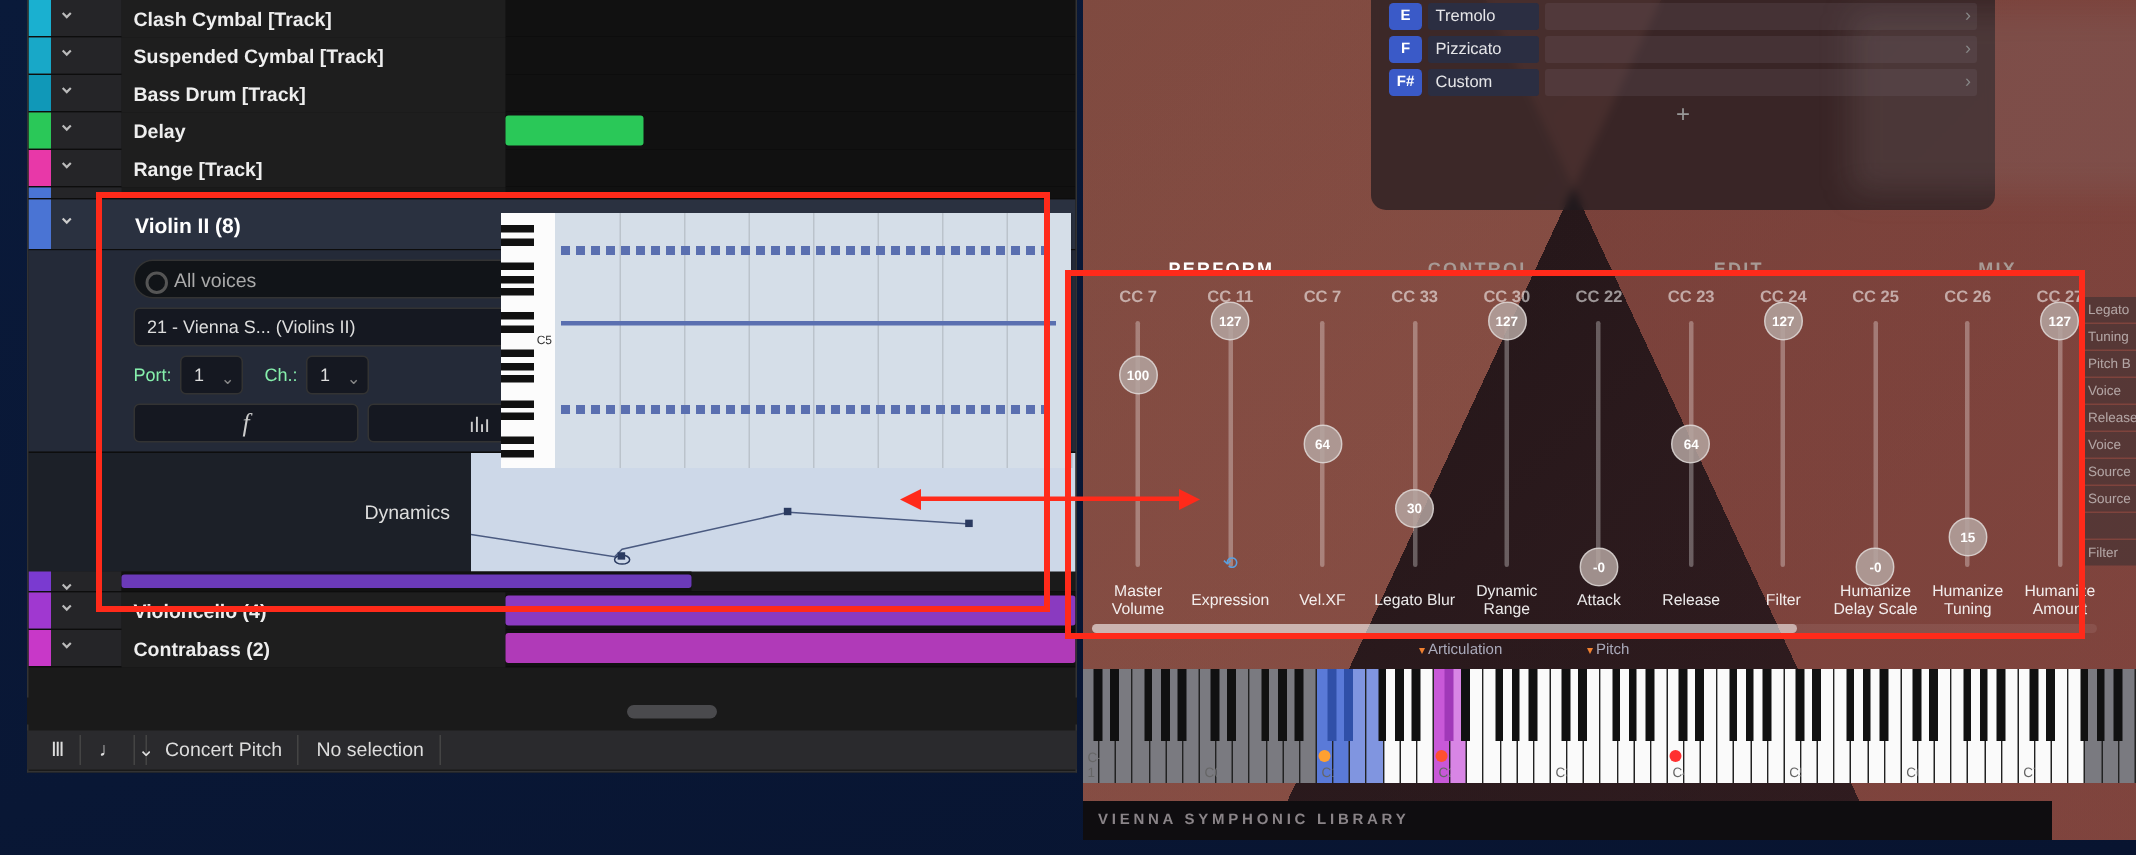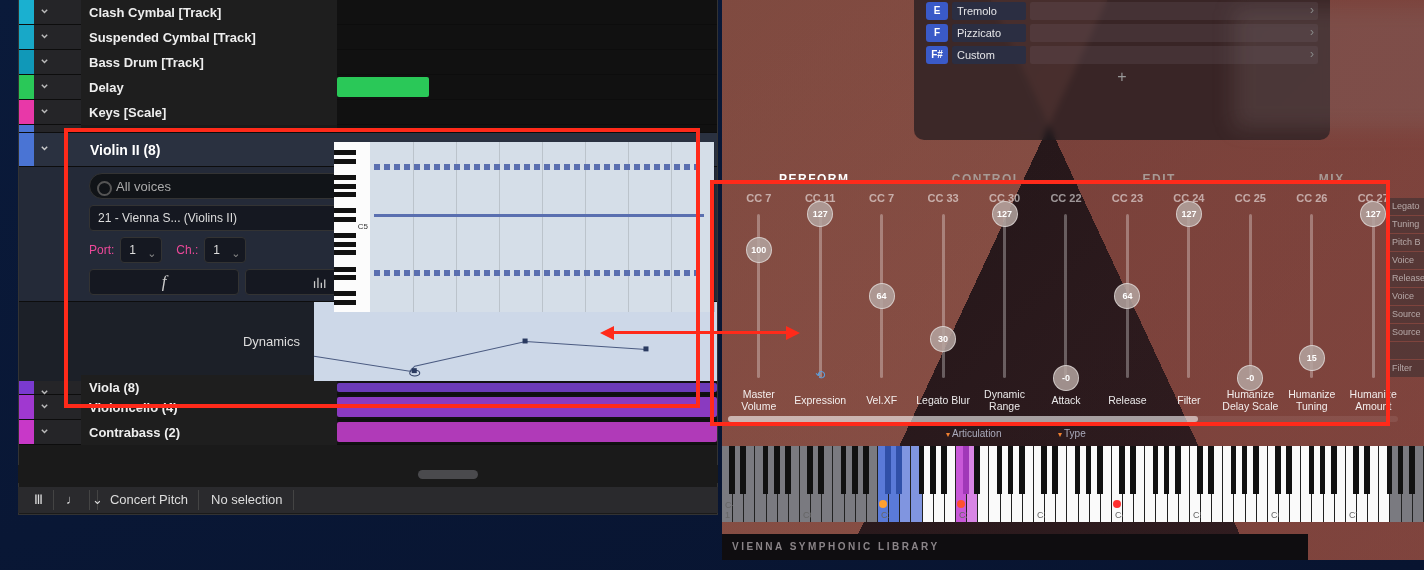--- a/index.html
+++ b/index.html
@@ -24,21 +24,21 @@
 .exp-header .name { color:#fff; font-size:14px; font-weight:600; padding-left:36px; flex:1; }
 .exp-body { padding:6px 10px 6px 70px; display:flex; flex-direction:column; gap:6px; background:#242a38; }
 .row { display:flex; gap:6px; align-items:center; }
 .voice-pill { flex:1; background:#111418; border:1px solid #333; border-radius:14px; height:26px; color:#aaa; font-size:13px; padding-left:26px; line-height:26px; position:relative; }
 .voice-pill:before { content:""; position:absolute; left:7px; top:7px; width:11px; height:11px; border-radius:50%; border:2px solid #555; }
 .sq-btn { width:26px; height:26px; background:#151821; border:1px solid #333; border-radius:4px; display:flex; align-items:center; justify-content:center; color:#ccc; font-size:13px; }
 .sq-btn svg { width:15px; height:13px; }
 .sq-btn.active { background:#3a6ed0; color:#fff; }
 .sel { background:#151821; border:1px solid #333; border-radius:4px; height:26px; color:#ddd; font-size:12px; padding:0 18px 0 8px; line-height:24px; position:relative; }
 .sel:after { content:"⌄"; position:absolute; right:5px; top:3px; color:#888; font-size:11px; }
-.lbl { color:#ec4899; font-size:12px; }
+.lbl { color:#86efac; font-size:12px; }
 .tool-row { display:flex; gap:6px; }
 .tool-btn { flex:1; height:26px; background:#151821; border:1px solid #333; border-radius:4px; color:#ccc; display:flex; align-items:center; justify-content:center; }
 .tool-btn svg { width:17px; height:14px; }
 .tool-btn .glyph { font-style:italic; font-family:serif; font-size:17px; }
 
 .dyn-lane { height:80px; display:flex; border-top:1px solid #0d0d0d; }
 .dyn-label { width:295px; background:#1c2028; color:#ddd; font-size:13px; display:flex; align-items:center; justify-content:flex-end; padding-right:14px; }
 .dyn-area { flex:1; background:#cdd8e8; position:relative; }
 
 .piano-roll { position:absolute; left:315px; top:142px; width:380px; height:170px; background:#d5dee8; }
@@ -103,21 +103,21 @@
 .wkey.blue { background:#5a7ad8; }
 .wkey.blue2 { background:#8095e0; }
 .wkey.mag { background:#c858d8; }
 .wkey.mag2 { background:#d885e5; }
 .bkey { position:absolute; top:0; width:56%; height:48px; background:#111; right:-28%; z-index:2; }
 .bkey.blue { background:#3050a8; }
 .bkey.mag { background:#a038b8; }
 .oct-lbl { position:absolute; bottom:2px; left:3px; font-size:9px; color:#666; }
 .oct-dot { position:absolute; bottom:14px; left:50%; width:8px; height:8px; margin-left:-4px; border-radius:50%; }
 
-.brand-bar { position:absolute; left:0; top:534px; width:586px; height:26px; background:#0f0d10; color:#8a8488; font-size:10px; font-weight:600; letter-spacing:2.5px; padding-left:10px; line-height:26px; }
+.brand-bar { position:absolute; left:0; top:534px; width:646px; height:26px; background:#0f0d10; color:#8a8488; font-size:10px; font-weight:600; letter-spacing:2.5px; padding-left:10px; line-height:26px; }
 </style>
 </head>
 <body>
 
 <div class="daw">
   <div class="track-list" id="tlist">
       <div class="track">
         <div class="track-handle">
           <div class="color-tab" style="background:#1ab0d0"></div>
           <div class="chev"><svg viewBox="0 0 10 10">
@@ -159,21 +159,21 @@
           <div class="clip-bar" style="left:0px;width:92px;background:#2ac858"></div>
         </div>
       </div>
       <div class="track">
         <div class="track-handle">
           <div class="color-tab" style="background:#e838a8"></div>
           <div class="chev"><svg viewBox="0 0 10 10">
               <path d="M2 3 L5 6 L8 3" fill="none" stroke="currentColor" stroke-width="1.6"></path>
             </svg></div>
         </div>
-    <div class="track-name">Keys [Scale]</div>
+    <div class="track-name">Range [Track]</div>
     <div class="track-clip"></div>
       </div>
       <div class="track" style="height: 8px;">
         <div class="track-handle">
           <div class="color-tab" style="background:#4a74d4"></div>
           <div class="chev"></div>
         </div>
     <div class="track-name"></div>
     <div class="track-clip"></div>
       </div>
@@ -248,21 +248,20 @@
 <ellipse cx="100" cy="72" rx="5" ry="3" fill="none" stroke="#2a3a60"></ellipse>
           </svg></div>
       </div>
       <div class="track" style="height: 14px;">
         <div class="track-handle">
           <div class="color-tab" style="background:#7a3ad0"></div>
           <div class="chev"><svg viewBox="0 0 10 10">
               <path d="M2 3 L5 6 L8 3" fill="none" stroke="currentColor" stroke-width="1.6"></path>
             </svg></div>
         </div>
-  <div class="track-name">Viola (8)</div>
   <div class="track-clip">
           <div class="clip-bar" style="left:0;width:380px;background:#6b3ab8"></div>
         </div>
       </div>
       <div class="track">
         <div class="track-handle">
           <div class="color-tab" style="background:#a038d0"></div>
           <div class="chev"><svg viewBox="0 0 10 10">
               <path d="M2 3 L5 6 L8 3" fill="none" stroke="currentColor" stroke-width="1.6"></path>
             </svg></div>
@@ -456,21 +455,21 @@
       <div class="side-tab">Source</div>
       <div class="side-tab">Source</div>
       <div class="side-tab"></div>
       <div class="side-tab">Filter</div>
     </div>
   <div class="hscroll">
       <div class="hscroll-thumb"></div>
     </div>
   <div class="kb-labels">
     <span class="kb-lbl" style="left:224px"><span class="kb-tri">▾</span><span>Articulation</span></span>
-    <span class="kb-lbl" style="left:336px"><span class="kb-tri">▾</span><span>Type</span></span>
+    <span class="kb-lbl" style="left:336px"><span class="kb-tri">▾</span><span>Pitch</span></span>
   </div>
   <div class="keyboard" id="kbd">
       <div class="wkey dim">
         <span class="oct-lbl">C-1</span>
         <div class="bkey"></div>
       </div>
       <div class="wkey dim">
         <div class="bkey"></div>
       </div>
       <div class="wkey dim"></div>

